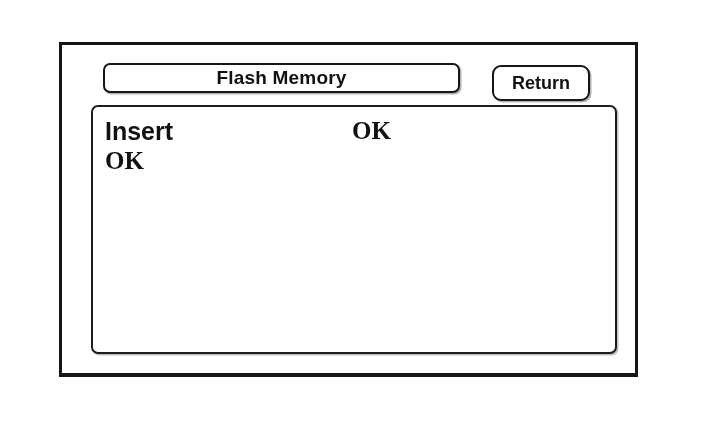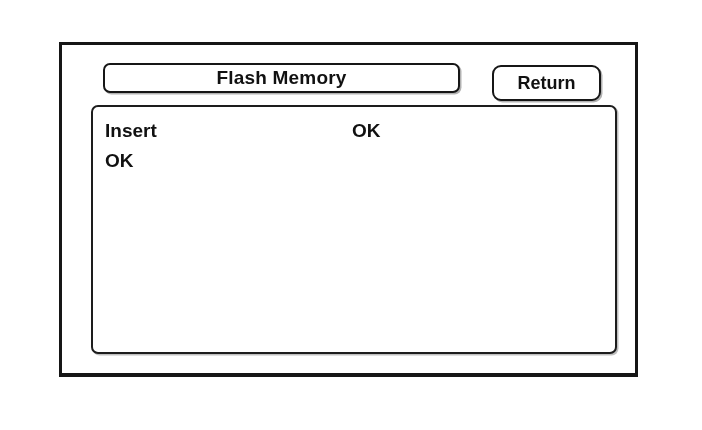--- a/index.html
+++ b/index.html
@@ -45,21 +45,21 @@
     font-size: 19px;
     font-weight: bold;
     color: #111111;
     letter-spacing: 0.2px;
   }
   
   .return-btn {
     position: absolute;
     left: 430px;
     top: 20px;
-    width: 109px;
+    width: 98px;
     height: 28px;
     box-sizing: border-box;
     border: 2px solid #161616;
     border-radius: 9px;
     background: #ffffff;
     box-shadow: 1.5px 1.5px 0 rgba(0,0,0,0.30);
     display: flex;
     align-items: center;
     justify-content: center;
     font-family: "Liberation Sans", "DejaVu Sans", sans-serif;
@@ -81,29 +81,30 @@
     border-radius: 7px;
     background: #ffffff;
     box-shadow: 1.5px 1.5px 0 rgba(0,0,0,0.25);
     padding-top: 9px;
   }
   .status-row {
     display: flex;
     align-items: center;
     height: 30px;
     padding-left: 12px;
-    font-size: 19px;
+    font-size: 25px;
     font-weight: bold;
     color: #111111;
   }
   .status-row .label {
     width: 247px;
   }
   .status-row .value {
     flex: 1;
+    font-family: Liberation Serif, serif;
   }
 </style>
 </head>
 <body>
 
 <div class="page">
   <div class="frame">
 
     <div class="title-bar">Flash Memory</div>
 

